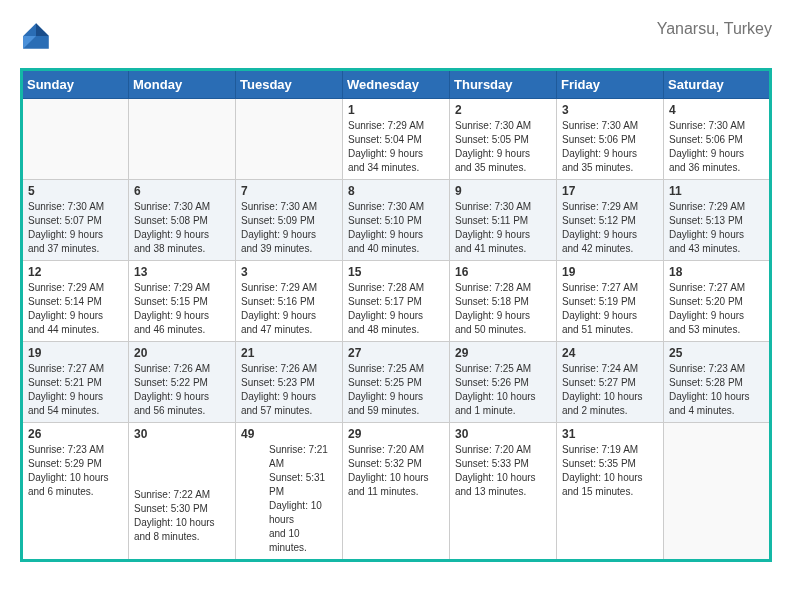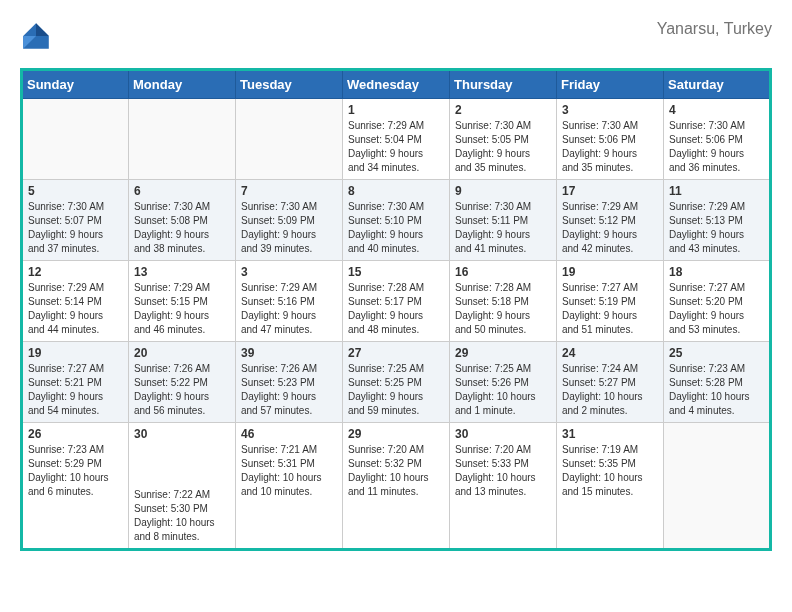--- a/index.html
+++ b/index.html
@@ -254,21 +254,21 @@
 and 54 minutes.</div>
         </td>
         <td>
           <div class="cell-date">20</div>
           <div class="cell-info" style="white-space: pre-line;">Sunrise: 7:26 AM
 Sunset: 5:22 PM
 Daylight: 9 hours
 and 56 minutes.</div>
         </td>
         <td>
-          <div class="cell-date">39</div>
+          <div class="cell-date">21</div>
           <div class="cell-info" style="white-space: pre-line;">Sunrise: 7:26 AM
 Sunset: 5:23 PM
 Daylight: 9 hours
 and 57 minutes.</div>
         </td>
         <td>
           <div class="cell-date">27</div>
           <div class="cell-info" style="white-space: pre-line;">Sunrise: 7:25 AM
 Sunset: 5:25 PM
 Daylight: 9 hours
@@ -305,22 +305,22 @@
 and 6 minutes.</div>
         </td>
         <td>
           <div class="cell-date">30</div>
           <div class="cell-info" style="white-space: pre-line; margin-top: 47px;">Sunrise: 7:22 AM
 Sunset: 5:30 PM
 Daylight: 10 hours
 and 8 minutes.</div>
         </td>
         <td>
-          <div class="cell-date">46</div>
-          <div class="cell-info" style="white-space: pre-line;">Sunrise: 7:21 AM
+          <div class="cell-date">49</div>
+          <div class="cell-info" style="white-space: pre-line; margin-left: 28px;">Sunrise: 7:21 AM
 Sunset: 5:31 PM
 Daylight: 10 hours
 and 10 minutes.</div>
         </td>
         <td>
           <div class="cell-date">29</div>
           <div class="cell-info" style="white-space: pre-line;">Sunrise: 7:20 AM
 Sunset: 5:32 PM
 Daylight: 10 hours
 and 11 minutes.</div>

